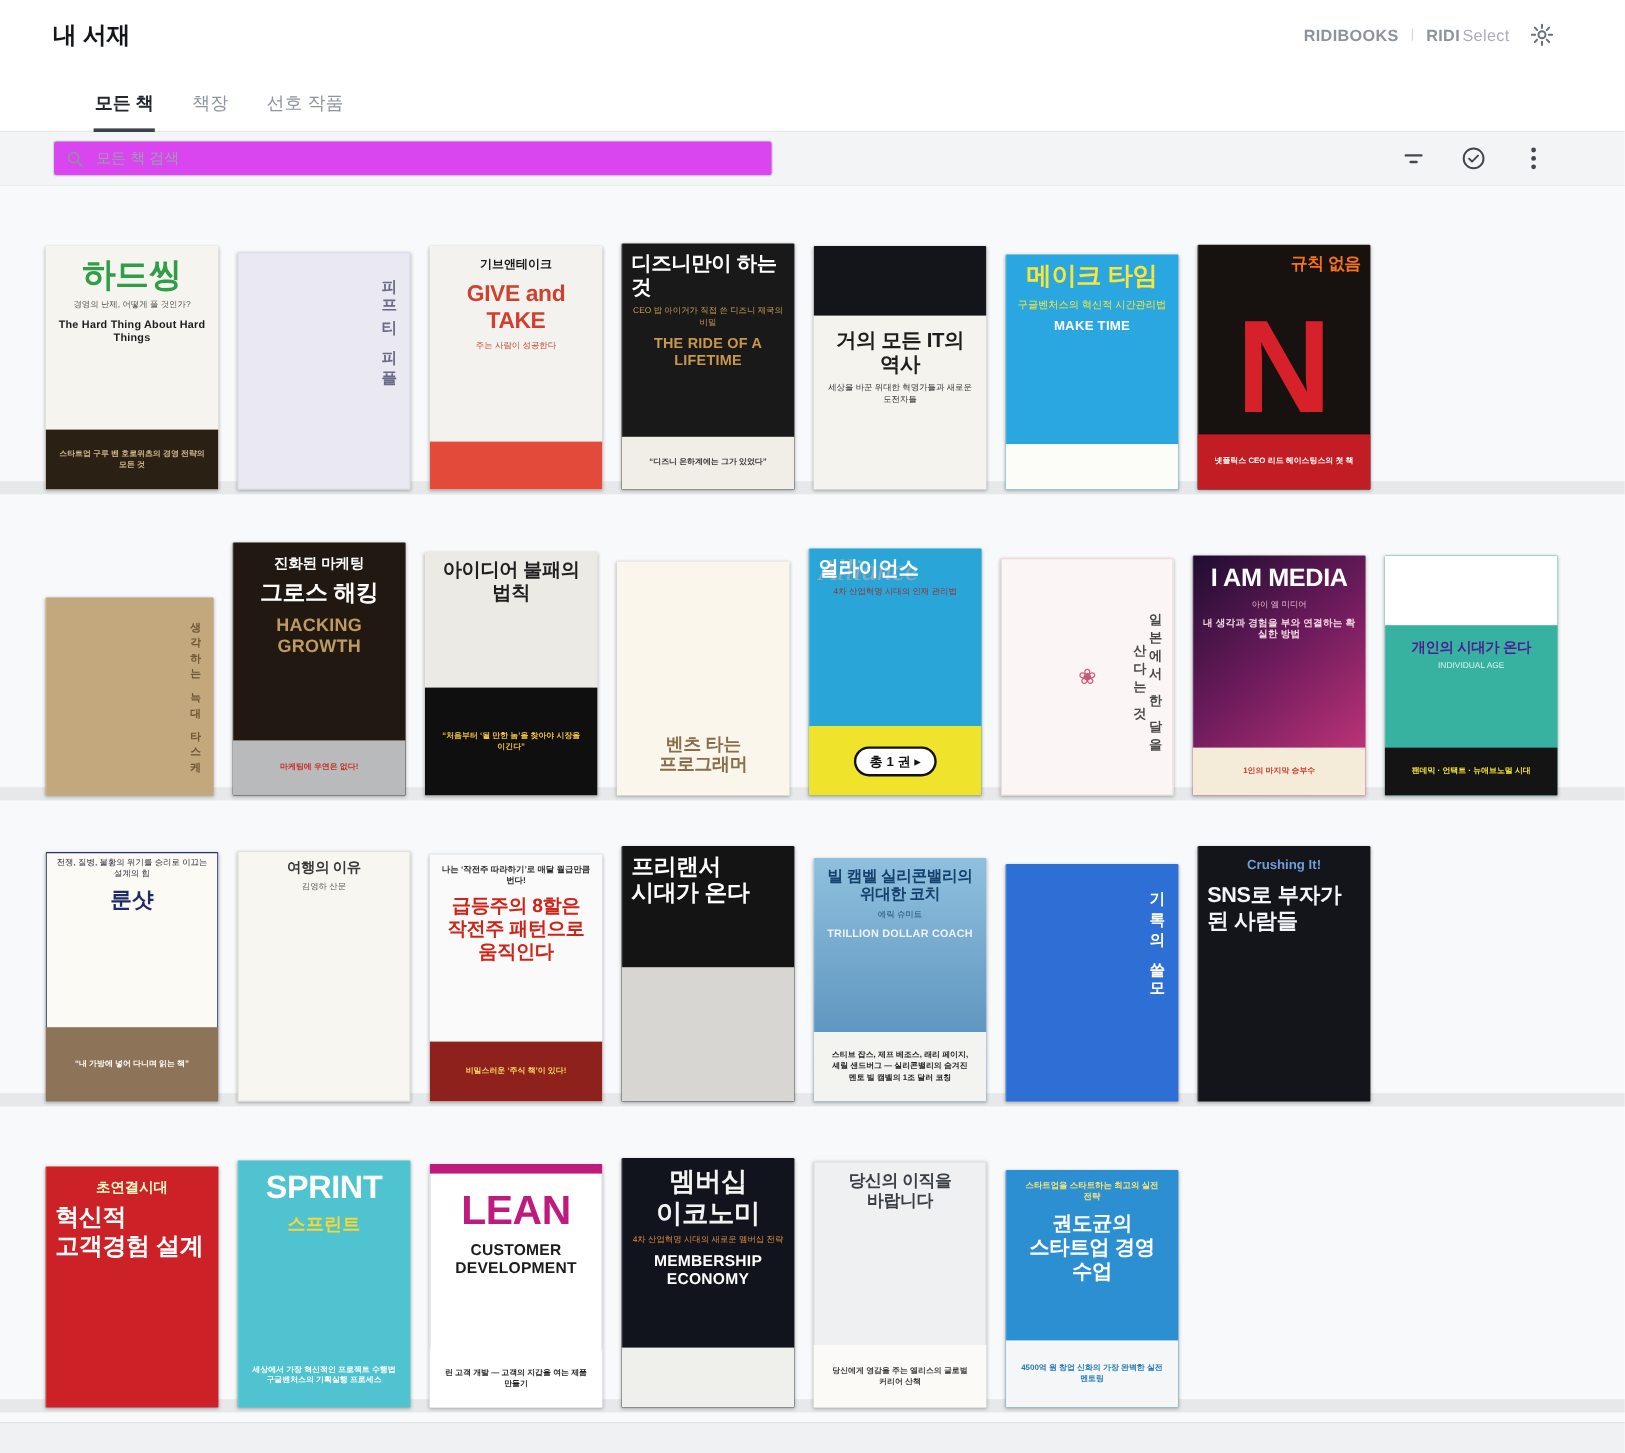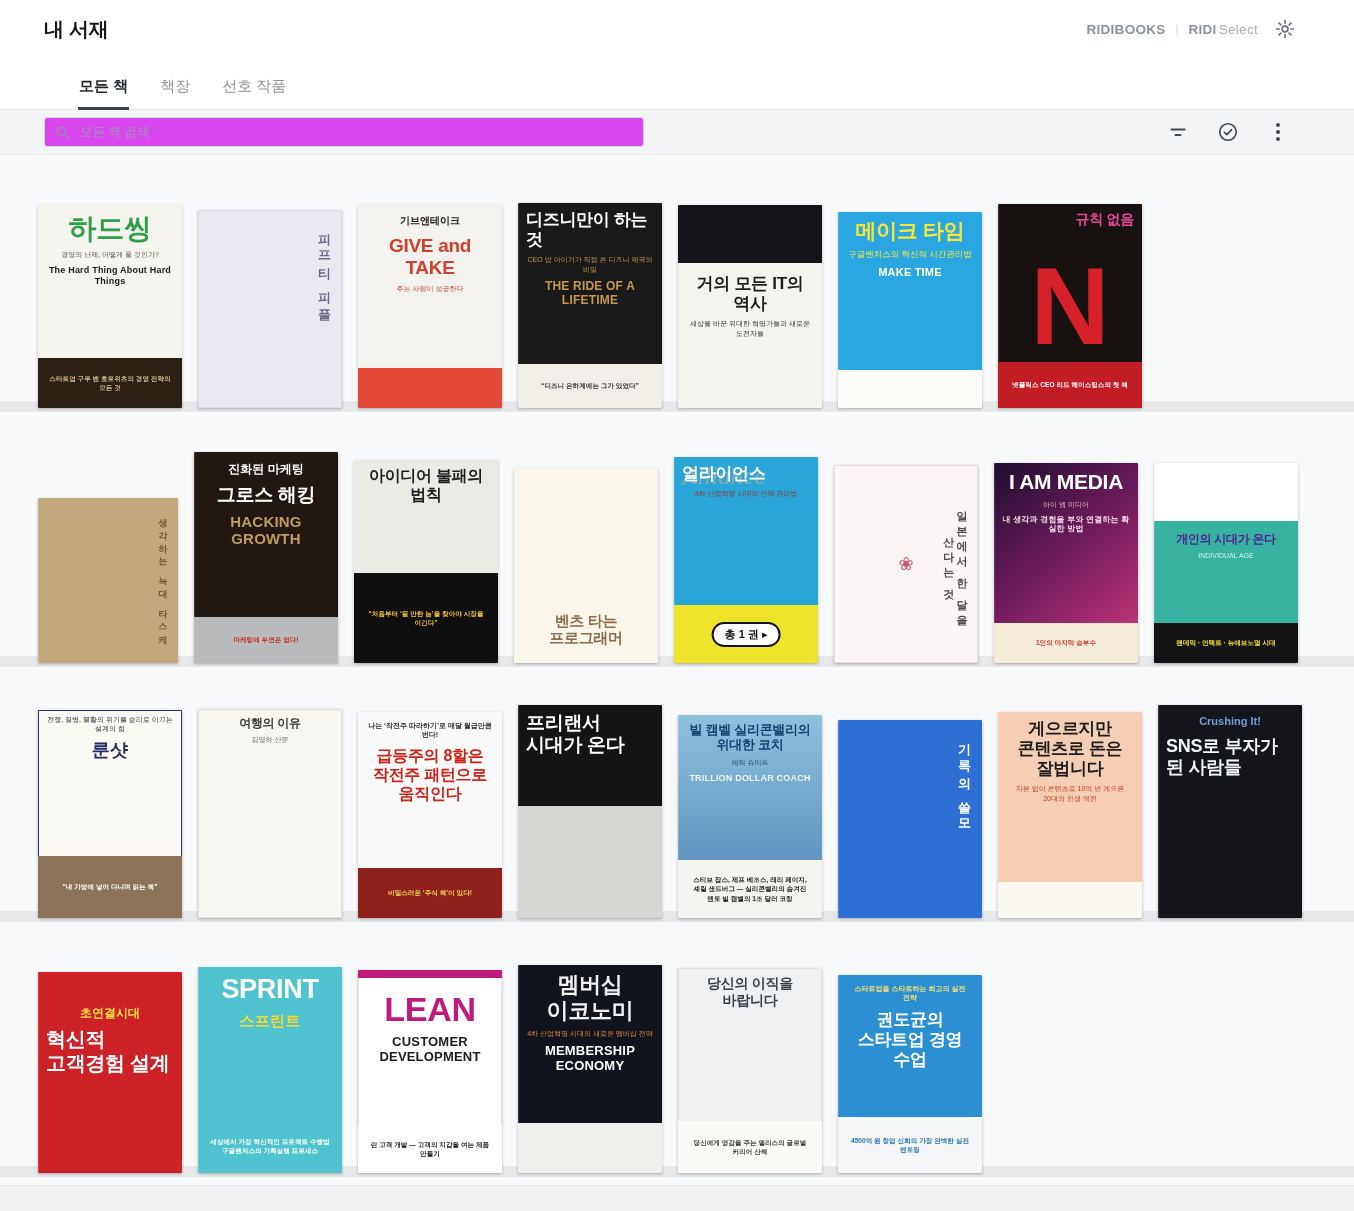--- a/index.html
+++ b/index.html
@@ -135,21 +135,21 @@
         <div class="bk-sub" style="color: rgb(51, 51, 51);">세상을 바꾼 위대한 혁명가들과 새로운 도전자들</div>
       </div>
       <div class="book" style="width: 144px; height: 196px; background: rgb(42, 167, 224);">
         <div class="bk-title" style="color: rgb(249, 230, 54); font-size: 21px;">메이크 타임</div>
         <div class="bk-sub" style="color: rgb(249, 230, 54); font-size: 8.5px;">구글벤처스의 혁신적 시간관리법</div>
         <div class="bk-title2" style="color: rgb(255, 255, 255); font-size: 11px;">MAKE TIME</div>
         <div class="bk-band" style="background: rgb(252, 252, 249); height: 38px; flex: 0 0 38px;"></div>
       </div>
       <div class="book" style="width: 144px; height: 204px; background: rgb(23, 18, 15);">
         <div class="bk-glyph" style="color: rgb(214, 32, 42);">N</div>
-        <div class="bk-title" style="color: #ec4899; font-size: 14px; text-align: right;">규칙 없음</div>
+        <div class="bk-title" style="color: #f97316; font-size: 14px; text-align: right;">규칙 없음</div>
         <div class="bk-band" style="background: rgb(194, 29, 36); color: rgb(255, 255, 255); height: 46px; flex: 0 0 46px;">넷플릭스 CEO 리드 헤이스팅스의 첫 책</div>
       </div>
     </div>
     <div class="shelf-row">
       <div class="book" style="width: 140px; height: 165px; background: rgb(194, 168, 124);">
         <div class="bk-title vert" style="color: rgb(110, 87, 55); font-size: 9px;">생각하는 늑대 타스케</div>
       </div>
       <div class="book" style="width: 144px; height: 211px; background: rgb(33, 24, 18);">
         <div class="bk-top" style="color: rgb(255, 255, 255); font-size: 12px;">진화된 마케팅</div>
         <div class="bk-title" style="color: rgb(255, 255, 255); font-size: 19px;">그로스 해킹</div>
@@ -209,33 +209,28 @@
       </div>
       <div class="book" style="width: 144px; height: 203px; background: linear-gradient(rgb(143, 192, 222) 0%, rgb(77, 134, 180) 100%);">
         <div class="bk-title" style="color: rgb(22, 64, 109); font-size: 13px;">빌 캠벨 실리콘밸리의 위대한 코치</div>
         <div class="bk-sub" style="color: rgb(29, 74, 119);">에릭 슈미트</div>
         <div class="bk-title2" style="color: rgb(237, 243, 248); font-size: 9px;">TRILLION DOLLAR COACH</div>
         <div class="bk-band" style="background: rgb(243, 243, 240); color: rgb(34, 34, 34); height: 58px; flex: 0 0 58px;">스티브 잡스, 제프 베조스, 래리 페이지, 셰릴 샌드버그 — 실리콘밸리의 숨겨진 멘토 빌 캠벨의 1조 달러 코칭</div>
       </div>
       <div class="book" style="width: 144px; height: 198px; background: rgb(46, 111, 214);">
         <div class="bk-title vert" style="color: rgb(255, 255, 255); font-size: 13px;">기록의 쓸모</div>
       </div>
-      <div class="book" style="width: 144px; height: 206px; background: rgb(246, 206, 180);">
-        <div class="bk-title" style="color: rgb(28, 28, 28); font-size: 17px;">게으르지만 콘텐츠로 돈은 잘법니다</div>
-        <div class="bk-sub" style="color: rgb(207, 58, 35);">자본 없이 콘텐츠로 10억 번 게으른 20대의 인생 역전</div>
-        <div class="bk-band" style="background: rgb(251, 248, 241); height: 36px; flex: 0 0 36px;"></div>
-      </div>
       <div class="book" style="width: 144px; height: 213px; background: rgb(20, 21, 26);">
         <div class="bk-top" style="color: rgb(111, 159, 216); font-size: 11px;">Crushing It!</div>
         <div class="bk-title" style="color: rgb(242, 245, 250); font-size: 18px; text-align: left;">SNS로 부자가 된 사람들</div>
       </div>
     </div>
     <div class="shelf-row">
       <div class="book" style="width: 144px; height: 201px; background: rgb(203, 33, 39);">
-        <div class="bk-top" style="color: #fde047; font-size: 12px; margin-top: 24px;">초연결시대</div>
+        <div class="bk-top" style="color: #fef9c3; font-size: 12px;">초연결시대</div>
         <div class="bk-title" style="color: rgb(255, 255, 255); font-size: 20px; text-align: left;">혁신적 고객경험 설계</div>
       </div>
       <div class="book" style="width: 144px; height: 206px; background: rgb(79, 195, 207);">
         <div class="bk-title" style="color: rgb(253, 253, 250); font-size: 27px;">SPRINT</div>
         <div class="bk-title2" style="color: rgb(247, 216, 51); font-size: 15px;">스프린트</div>
         <div class="bk-band" style="background: transparent; color: rgb(255, 255, 255); height: 54px; flex: 0 0 54px;">세상에서 가장 혁신적인 프로젝트 수행법 구글벤처스의 기획실행 프로세스</div>
       </div>
       <div class="book" style="width: 144px; height: 203px; background: rgb(255, 255, 255); box-shadow: rgb(229, 229, 229) 0px 0px 0px 1px inset, rgba(0, 0, 0, 0.28) 0px 1px 3px;">
         <div class="bk-topblock" style="background: rgb(191, 26, 126); height: 8px;"></div>
         <div class="bk-title" style="color: rgb(191, 26, 126); font-size: 34px;">LEAN</div>

